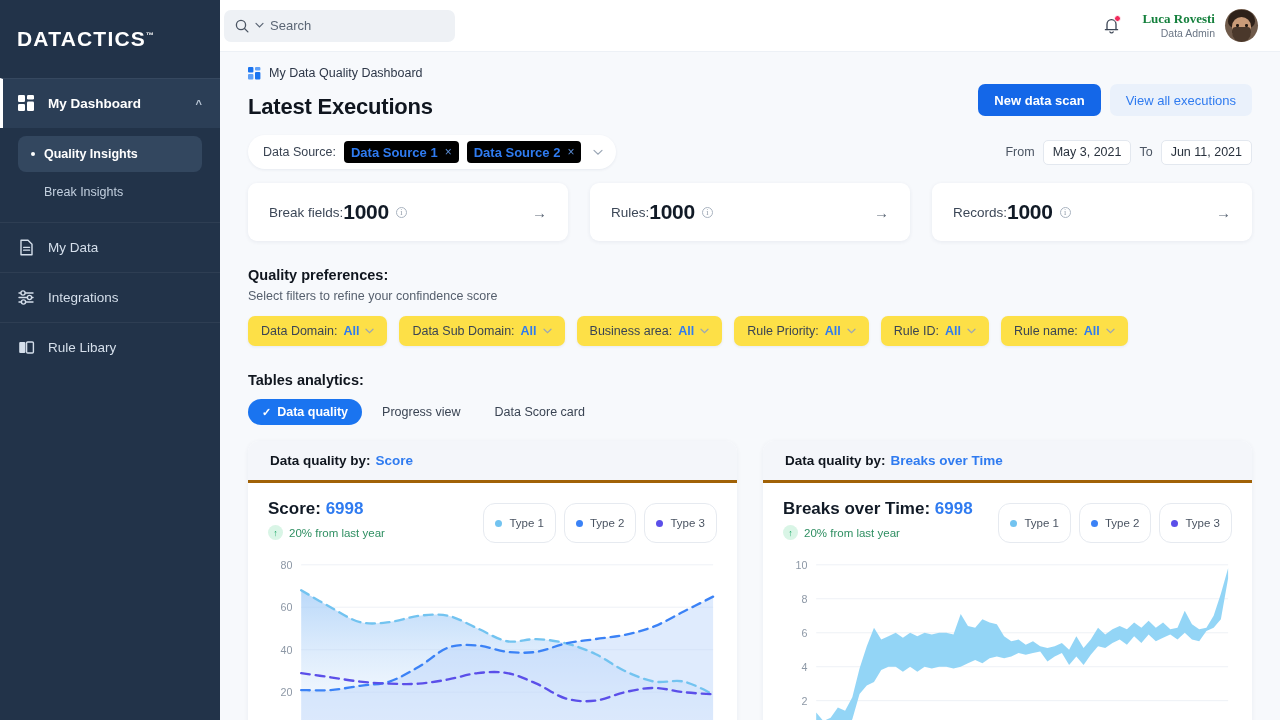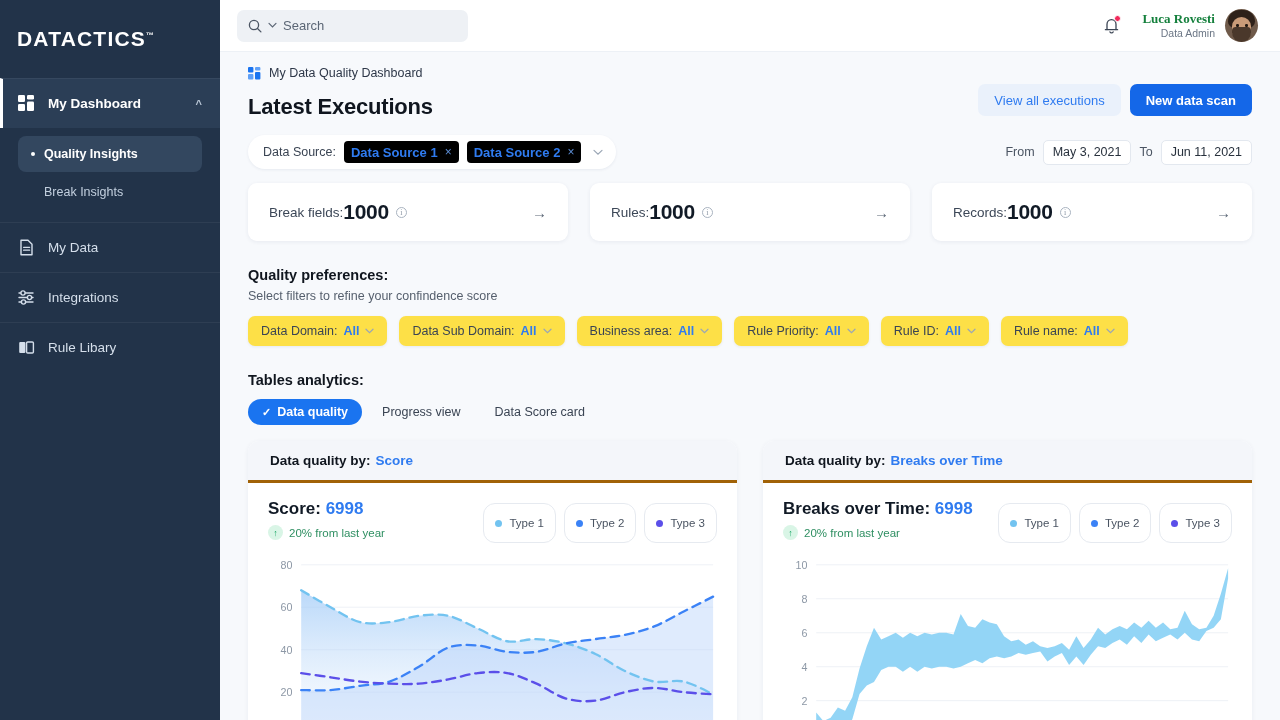--- a/index.html
+++ b/index.html
@@ -52,21 +52,21 @@
   .sub-item.active { background: #33475f; color: #ffffff; font-weight: 600; }
   .dot { width: 4px; height: 4px; border-radius: 50%; background: #ffffff; flex:0 0 4px;}
   .sub-item:not(.active) { padding-left: 26px; }
 
   
   .main { flex: 1; height: 720px; display: flex; flex-direction: column;
           background: #f7f9fc; overflow: hidden; }
 
   .topbar {
     height: 52px; flex: 0 0 52px; background: #ffffff;
-    display: flex; align-items: center; padding: 0 22px 0 17px;
+    display: flex; align-items: center; padding: 0 22px 0 4px;
     border-bottom: 1px solid #edf1f6;
   }
   .search-box {
     width: 231px; height: 32px; background: #eef1f5; border-radius: 7px;
     display: flex; align-items: center; gap: 6px; padding: 0 11px;
     cursor: text;
   }
   .search-box .ph { font-size: 13px; color: #5b6675; }
   .spacer { flex: 1; }
   .bell-wrap { position: relative; margin-right: 22px; cursor: pointer; display:flex; }
@@ -317,22 +317,22 @@
           <rect x="7" y="0" width="5.4" height="3.4" rx="1" fill="#5fa0f7"></rect>
           <rect x="0" y="7" width="5.4" height="5.4" rx="1" fill="#5fa0f7"></rect>
           <rect x="7" y="5" width="5.4" height="7.4" rx="1" fill="#1a74f0"></rect>
         </svg>
         <span>My Data Quality Dashboard</span>
       </div>
 
       <div class="row-between">
         <div class="page-title">Latest Executions</div>
         <div class="btn-row">
+          <button class="btn btn-primary">New data scan</button>
           <button class="btn btn-ghost">View all executions</button>
-          <button class="btn btn-primary">New data scan</button>
         </div>
       </div>
 
       <div class="filter-row">
         <div class="ds-filter">
           <span class="ds-label">Data Source:</span>
           <span class="chip">
             <span>Data Source 1</span>
             <span class="x">×</span>
           </span>

